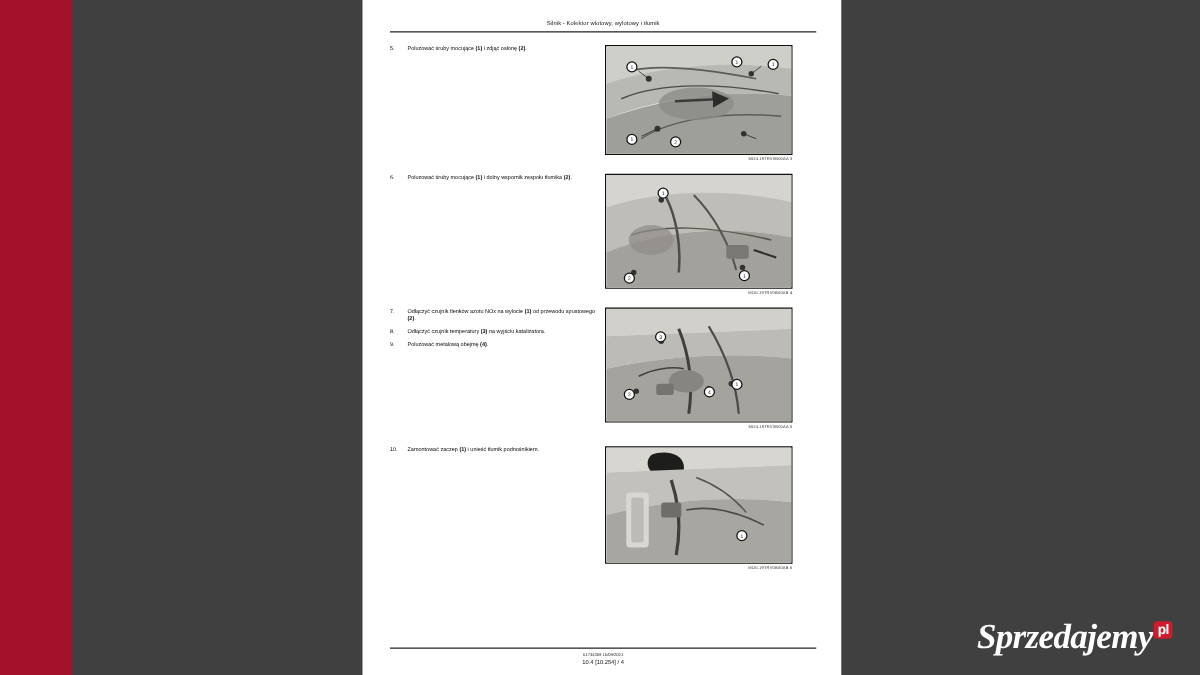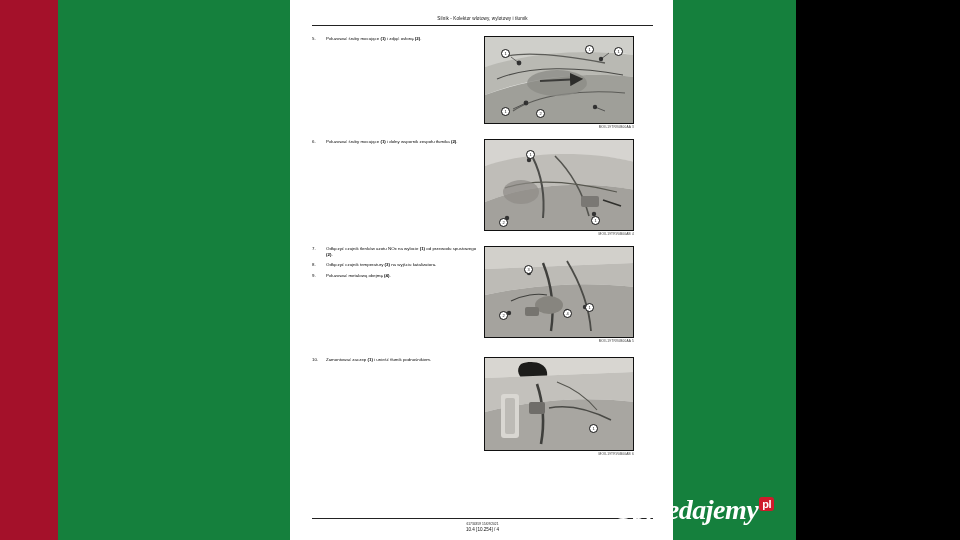--- a/index.html
+++ b/index.html
@@ -5,22 +5,22 @@
   * { box-sizing: border-box; }
   html, body {
     margin: 0; padding: 0;
     width: 960px; height: 540px;
     overflow: hidden;
     background: #000;
     font-family: "Liberation Sans", sans-serif;
   }
   #screen {
     position: relative;
-    width: 796px; height: 540px;
-    background: #15803d;
+    width: 960px; height: 540px;
+    background: #404040;
   }
   
   .red-band {
     position: absolute;
     left: 0; top: 0;
     width: 58px; height: 540px;
     background: #a4112a;
   }
   
   .page {

